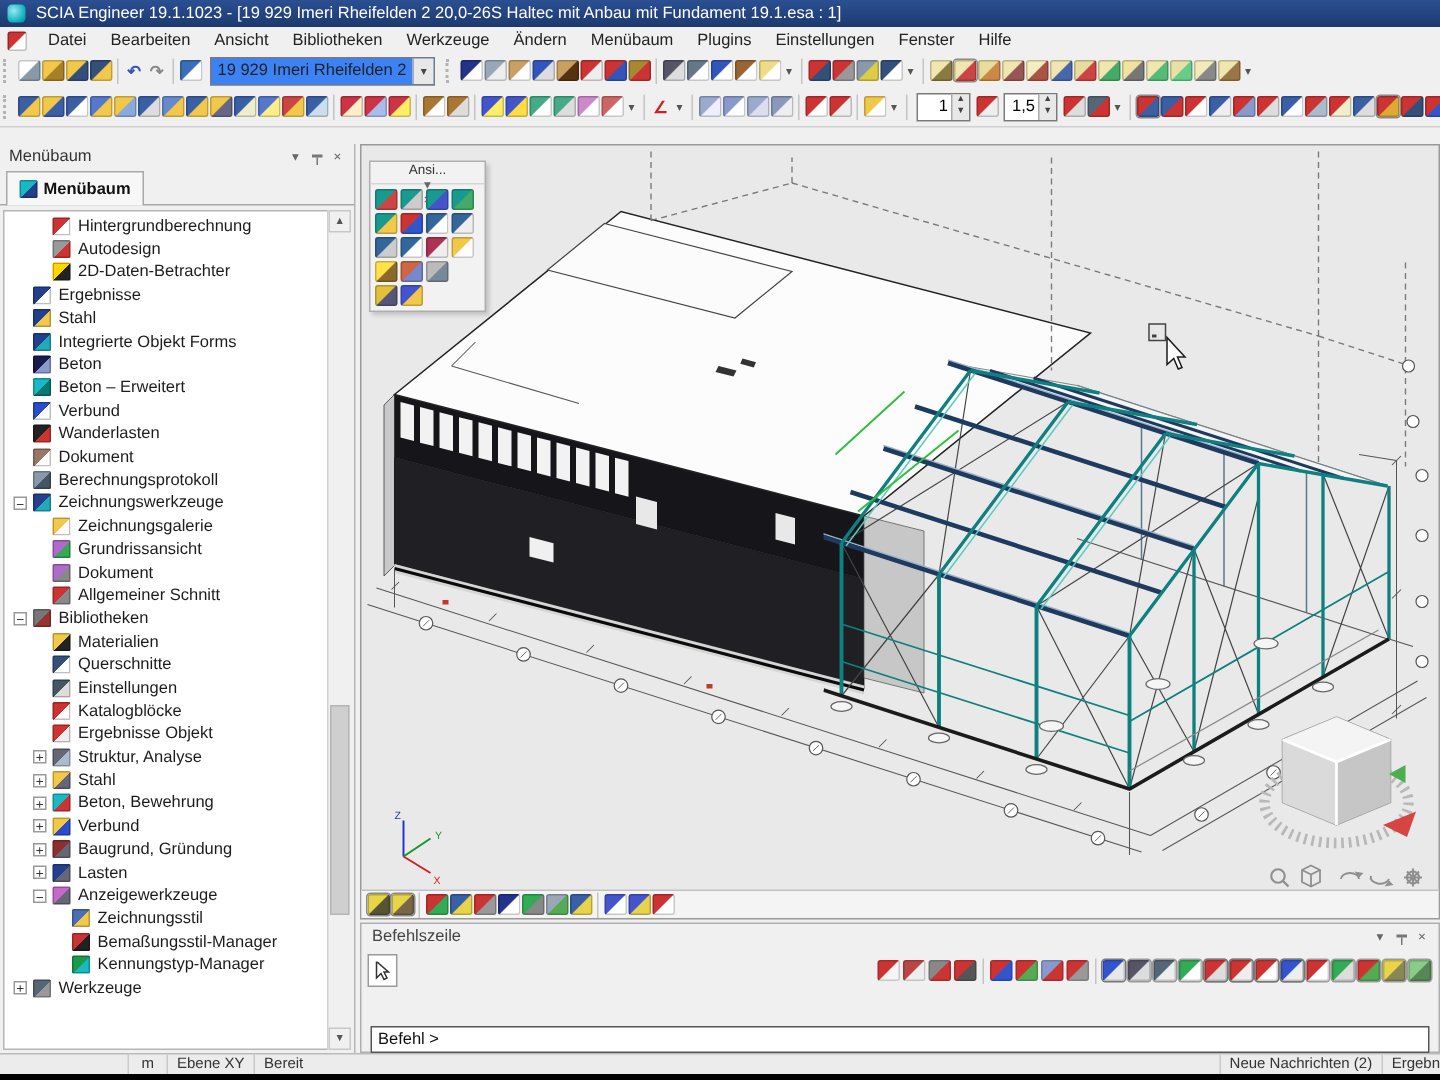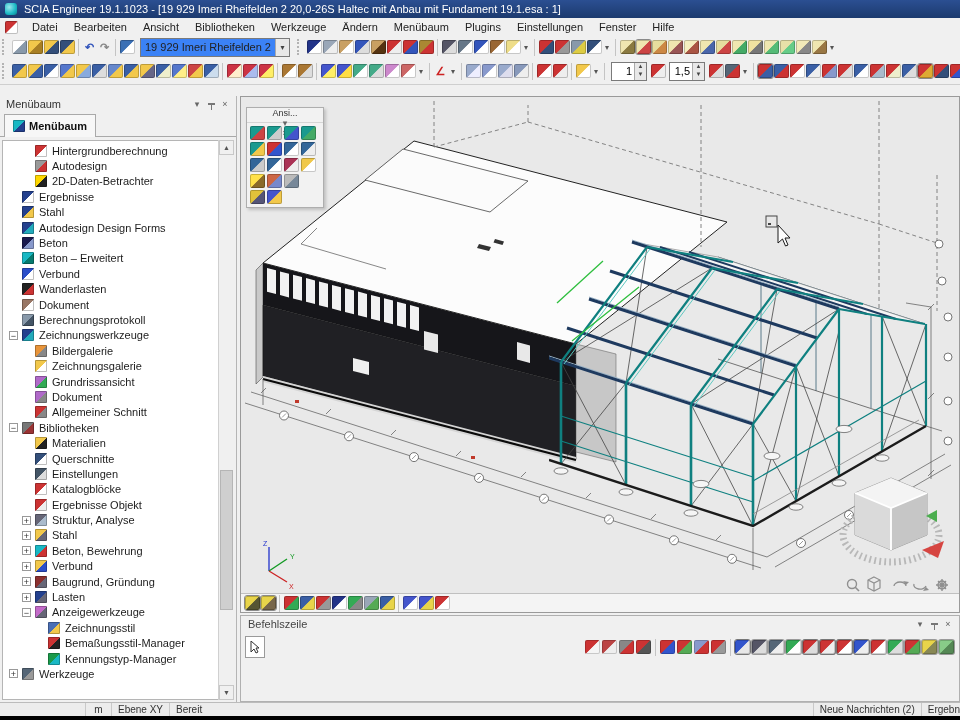--- a/index.html
+++ b/index.html
@@ -319,21 +319,21 @@
 
         <div class="trow lv1">
 
           <span class="ticon" style="--a:#23408e;--b:#f2c84b"></span>
           <span class="tlabel">Stahl</span>
         </div>
 
         <div class="trow lv1">
 
           <span class="ticon" style="--a:#23408e;--b:#22aabb"></span>
-          <span class="tlabel">Autodesign Design Forms</span>
+          <span class="tlabel">Integrierte Objekt Forms</span>
         </div>
 
         <div class="trow lv1">
 
           <span class="ticon" style="--a:#1a1a4e;--b:#8899cc"></span>
           <span class="tlabel">Beton</span>
         </div>
 
         <div class="trow lv1">
 
@@ -364,25 +364,20 @@
           <span class="ticon" style="--a:#8899aa;--b:#445566"></span>
           <span class="tlabel">Berechnungsprotokoll</span>
         </div>
 
         <div class="trow lv0x">
           <span class="texp">−</span>
           <span class="ticon" style="--a:#23408e;--b:#22aabb"></span>
           <span class="tlabel">Zeichnungswerkzeuge</span>
         </div>
 
-        <div class="trow lv2">
-
-          <span class="ticon" style="--a:#e8943a;--b:#888888"></span>
-          <span class="tlabel">Bildergalerie</span>
-        </div>
 
         <div class="trow lv2">
 
           <span class="ticon" style="--a:#f2c84b;--b:#ffffff"></span>
           <span class="tlabel">Zeichnungsgalerie</span>
         </div>
 
         <div class="trow lv2">
 
           <span class="ticon" style="--a:#b06ac9;--b:#33aa55"></span>
@@ -768,20 +763,23 @@
           <span class="cmi raised pressed" style="--a:#cc3333;--b:#eeeeee"></span>
           <span class="cmi raised pressed" style="--a:#cc3333;--b:#ffffff"></span>
           <span class="cmi raised pressed" style="--a:#3355cc;--b:#eeeeee"></span>
           <span class="cmi raised" style="--a:#cc3333;--b:#ffffff"></span>
           <span class="cmi raised" style="--a:#33aa55;--b:#dddddd"></span>
           <span class="cmi raised" style="--a:#cc3333;--b:#55aa55"></span>
           <span class="cmi raised" style="--a:#e8d44a;--b:#888855"></span>
           <span class="cmi raised" style="--a:#88cc88;--b:#558855"></span>
         </span>
     </div>
+    <div class="cmd-input">
+      <span>Befehl &gt;</span>
+    </div>
   </div>
 
   <div class="statusbar">
     <span class="seg" style="width:86px;"></span>
     <span class="seg" style="width:26px;justify-content:center;">m</span>
     <span class="seg">Ebene XY</span>
     <span class="seg grow">Bereit</span>
     <span class="seg right">Neue Nachrichten (2)</span>
     <span class="seg right cut">Ergebn</span>
   </div>

